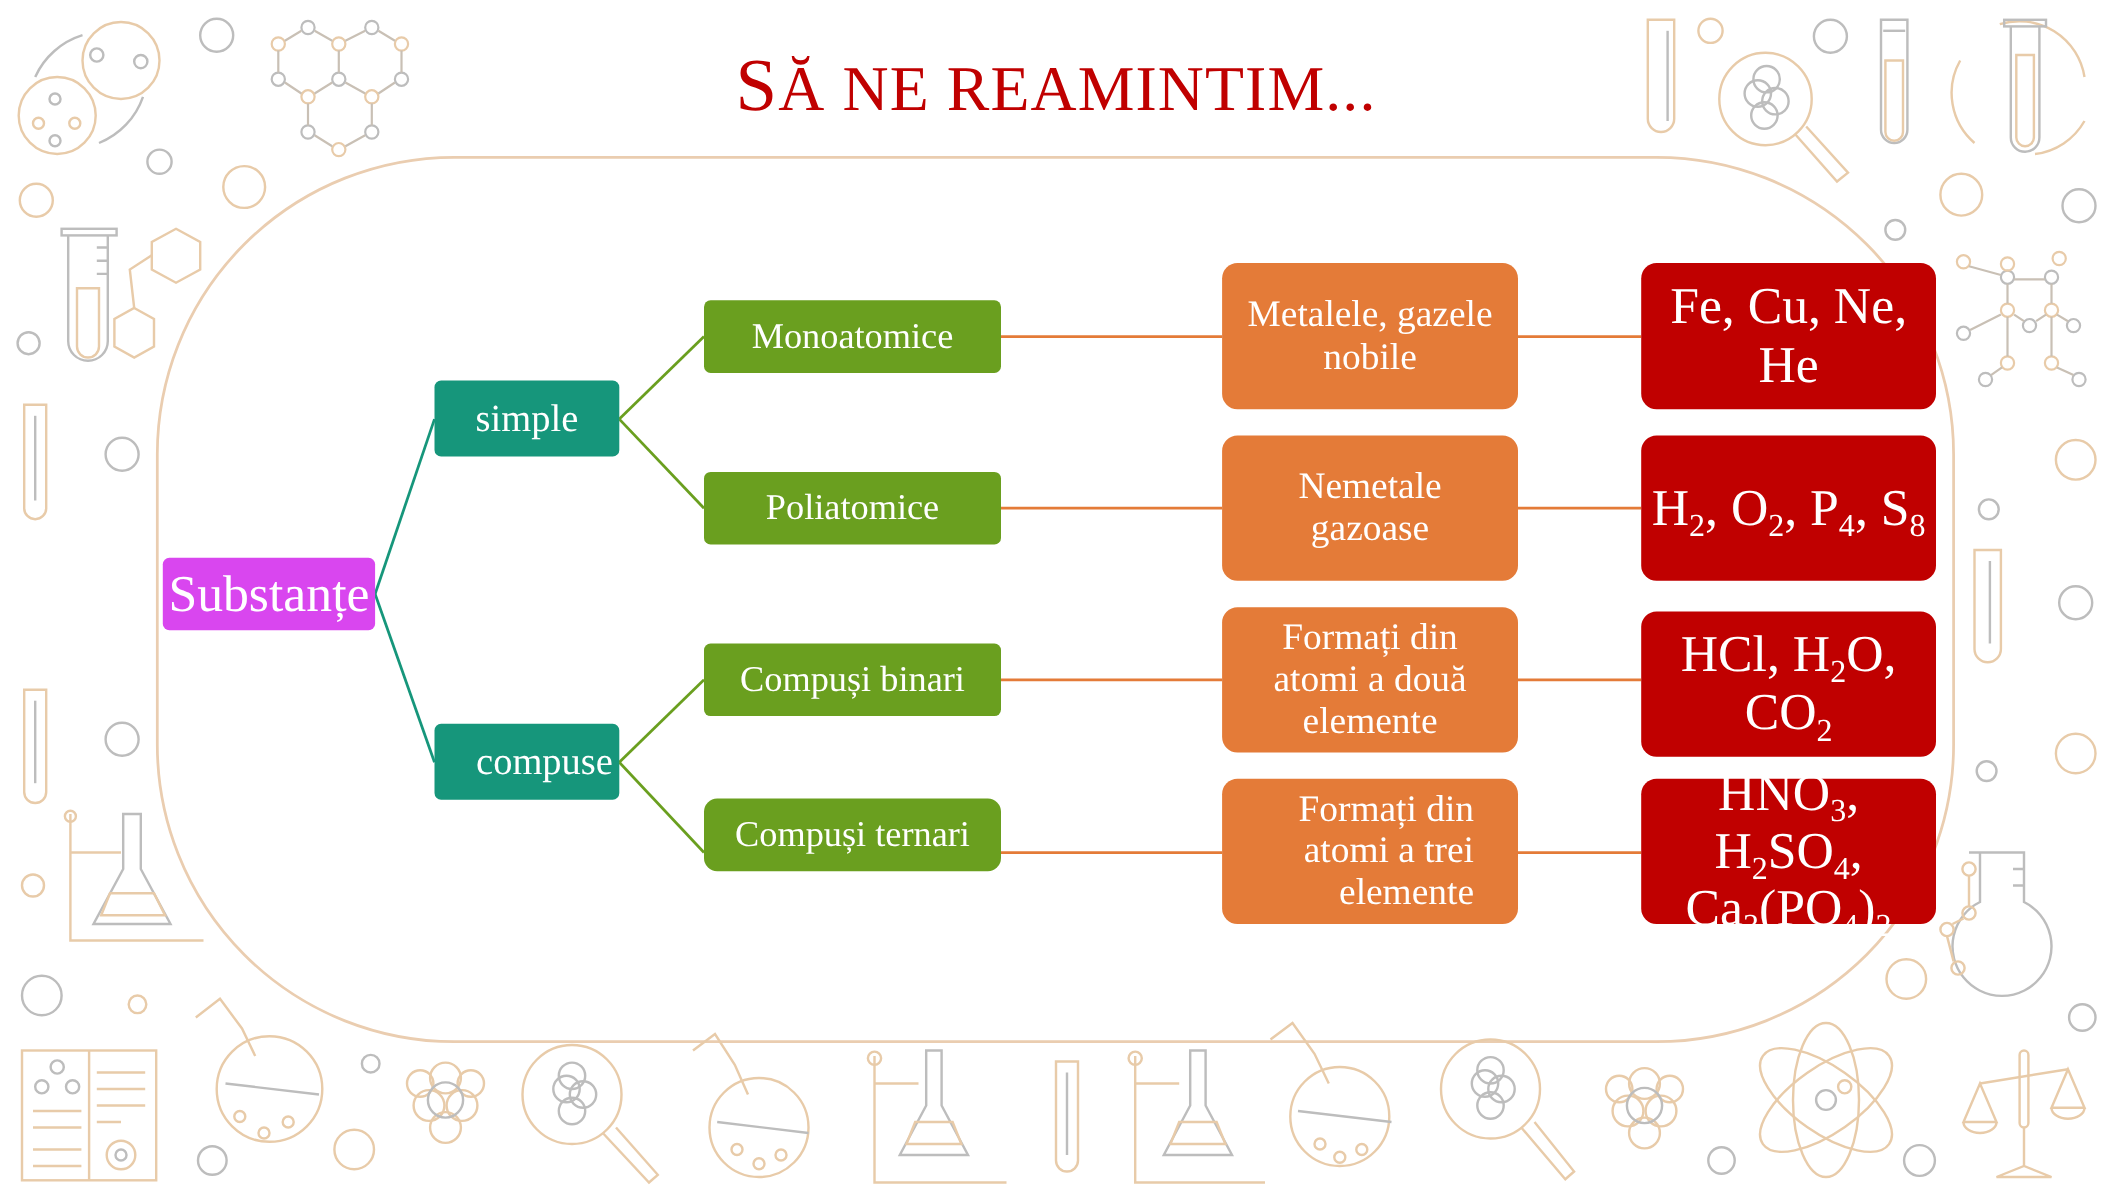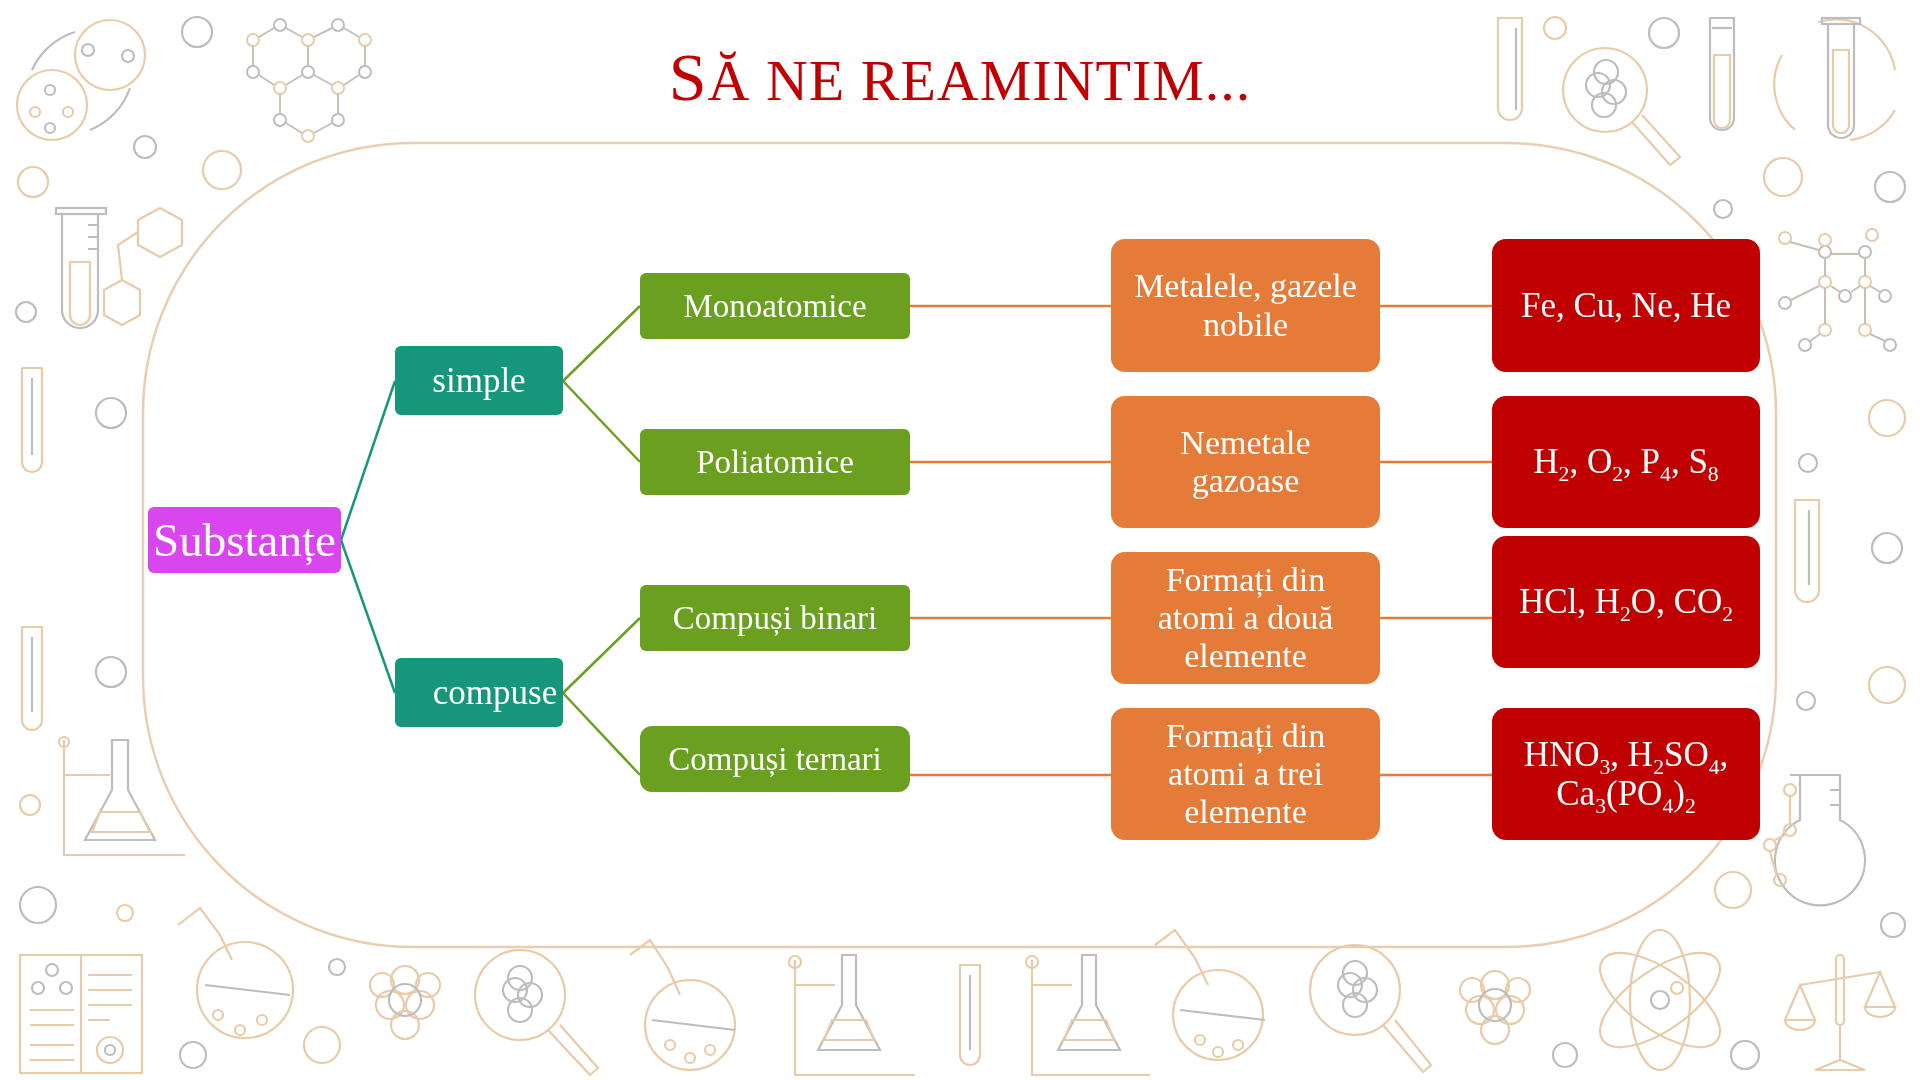--- a/index.html
+++ b/index.html
@@ -9,21 +9,21 @@
   .title { position:absolute; left:0; top:38px; width:1920px; text-align:center;
            color:#C00000; font-size:58px; letter-spacing:1px; font-variant:small-caps; }
   .title .big { font-size:68px; }
   .node { position:absolute; display:flex; align-items:center; justify-content:center;
           text-align:center; color:#ffffff; border-radius:8px; box-sizing:border-box;
           line-height:1.12; }
   .n-root { background:#d946ef; font-size:47px; border-radius:6px; }
   .n-l1 { background:#16967B; font-size:35px; border-radius:6px; }
   .n-l2 { background:#6A9F1F; font-size:33px; border-radius:6px; }
   .n-l3 { background:#E47B38; font-size:34px; border-radius:14px; padding:0 4px; }
-  .n-l4 { background:#C00000; font-size:35px; border-radius:14px; padding:0 6px; }
+  .n-l4 { background:#C00000; font-size:47px; border-radius:14px; padding:0 6px; }
   .n-l4 sub { font-size:0.62em; vertical-align:-0.35em; line-height:0; }
   .lines { position:absolute; left:0; top:0; width:1920px; height:1080px; pointer-events:none; }
 </style>
 </head>
 <body>
 
 <svg class="bg-svg" viewBox="0 0 1920 1080" xmlns="http://www.w3.org/2000/svg">
   <g fill="none" stroke-width="2.2">
 
     <rect x="143" y="143" width="1633" height="804" rx="270" ry="270" stroke="#EACDB0" stroke-width="2.5"></rect>
@@ -319,28 +319,28 @@
 
 <div class="node n-l3" style="left:1111px; top:239px; width:269px; height:133px;">
   <span>Metalele, gazele nobile</span>
 </div>
 <div class="node n-l3" style="left:1111px; top:396px; width:269px; height:132px; padding:0 50px;justify-content:center;">
   <span>Nemetale gazoase</span>
 </div>
 <div class="node n-l3" style="left:1111px; top:552px; width:269px; height:132px; padding:0 30px;">
   <span>Formați din atomi a două elemente</span>
 </div>
-<div class="node n-l3" style="left:1111px; top:708px; width:269px; height:132px; padding:0 40px;">
+<div class="node n-l3" style="left:1111px; top:708px; width:269px; height:132px; padding:0 40px;text-align:right;">
   <span>Formați din atomi a trei elemente</span>
 </div>
 
 <div class="node n-l4" style="left:1492px; top:239px; width:268px; height:133px;">
   <span>Fe, Cu, Ne, He</span>
 </div>
 <div class="node n-l4" style="left:1492px; top:396px; width:268px; height:132px;">
   <span>H<sub>2</sub>, O<sub>2</sub>, P<sub>4</sub>, S<sub>8</sub></span>
 </div>
-<div class="node n-l4" style="left:1492px; top:536px; width:268px; height:132px;">
+<div class="node n-l4" style="left:1492px; top:556px; width:268px; height:132px;">
   <span>HCl, H<sub>2</sub>O, CO<sub>2</sub></span>
 </div>
 <div class="node n-l4" style="left:1492px; top:708px; width:268px; height:132px;">
   <span>HNO<sub>3</sub>, H<sub>2</sub>SO<sub>4</sub>,<br>Ca<sub>3</sub>(PO<sub>4</sub>)<sub>2</sub></span>
 </div>
 
 </body></html>

